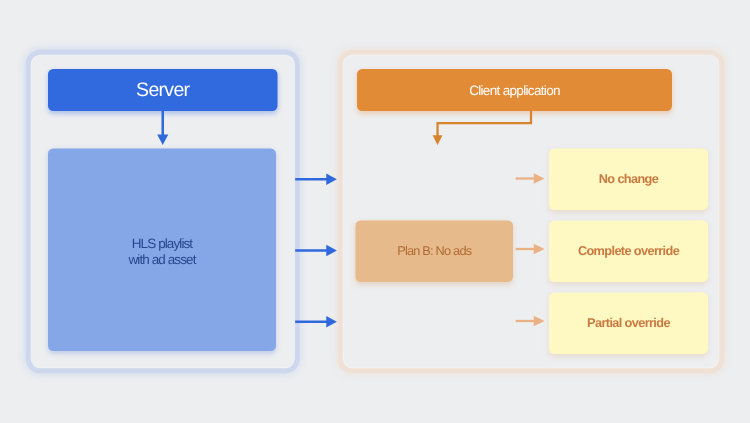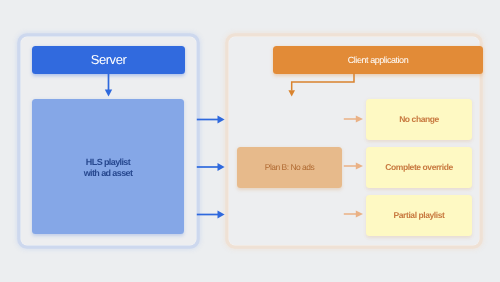--- a/index.html
+++ b/index.html
@@ -7,22 +7,22 @@
   .stage{position:relative;width:500px;height:282px;overflow:hidden;transform:translateZ(0);}
   .panel{position:absolute;border-radius:6px;}
   .panel-server{left:21px;top:37px;width:175px;height:208px;background:#edeef0;
     box-shadow:0 0 0 0.5px rgba(242,243,245,1), 0 0 0 3.8px rgba(205,216,238,1), 0 0 5px 3.8px rgba(205,216,238,0.85);}
   .panel-client{left:229px;top:37px;width:250px;height:208px;background:#edeef0;
     box-shadow:0 0 0 0.5px rgba(245,243,242,1), 0 0 0 3.8px rgba(239,225,213,1), 0 0 5px 3.8px rgba(239,225,213,0.85);}
   .box{position:absolute;border-radius:3.5px;display:flex;align-items:center;justify-content:center;text-align:center;line-height:1.3;}
   .box > span{display:block;position:relative;top:0.5px;}
   .hls-box > span{top:1.5px;line-height:1.22;}
   .server-box{left:32px;top:46px;width:153px;height:28px;background:#316ade;color:#fff;font-size:13px;letter-spacing:-0.45px;box-shadow:0 1.5px 3.5px rgba(49,106,222,0.32);}
-  .hls-box{left:32px;top:99px;width:152px;height:135px;background:#85a7e7;color:#27488f;font-size:9px;letter-spacing:-0.6px;box-shadow:0 1.5px 3.5px rgba(110,150,220,0.34);font-weight:bold;}
-  .client-box{left:238px;top:46px;width:210px;height:28px;background:#e28b37;color:#fff;font-size:9px;letter-spacing:-0.45px;box-shadow:0 1.5px 3.5px rgba(226,139,55,0.32);margin-left:35px;}
+  .hls-box{left:32px;top:99px;width:152px;height:135px;background:#85a7e7;color:#27488f;font-size:9px;letter-spacing:-0.6px;box-shadow:0 1.5px 3.5px rgba(110,150,220,0.34);}
+  .client-box{left:238px;top:46px;width:210px;height:28px;background:#e28b37;color:#fff;font-size:9px;letter-spacing:-0.45px;box-shadow:0 1.5px 3.5px rgba(226,139,55,0.32);}
   .plan{left:237px;width:105px;height:41px;background:#e7ba8b;color:#b06a32;font-size:8.5px;letter-spacing:-0.52px;box-shadow:0 1.5px 3.5px rgba(220,170,120,0.36);}
   .out{left:366px;width:106px;height:41px;background:#fef9c3;color:#c87a40;font-size:8.5px;letter-spacing:-0.42px;box-shadow:0 1.5px 3.5px rgba(225,195,165,0.4);font-weight:bold;}
   svg.ov{position:absolute;left:0;top:0;width:500px;height:282px;pointer-events:none;}
 </style>
 </head>
 <body>
 
 <div class="stage">
   <div class="panel panel-server"></div>
   <div class="panel panel-client"></div>
@@ -43,21 +43,21 @@
   <div class="box out" style="top:99px">
       <span>No change</span>
     </div>
   <div class="box plan" style="top:147px">
       <span>Plan B: No ads</span>
     </div>
   <div class="box out" style="top:147px">
       <span>Complete override</span>
     </div>
   <div class="box out" style="top:195px">
-      <span>Partial playlist</span>
+      <span>Partial override</span>
     </div>
 
   <svg class="ov" viewBox="0 0 500 282">
     <g>
       <path d="M108.5 74 L108.5 91" stroke="#2f69dd" stroke-width="1.7" fill="none"></path>
       <path d="M104.8 89.6 L108.5 96.6 L112.2 89.6 Z" fill="#2f69dd"></path>
     </g>
     <g>
       <path d="M196.8 119.5 L218.5 119.5" stroke="#2f69dd" stroke-width="1.7" fill="none"></path>
       <path d="M217.5 115.6 L224.6 119.5 L217.5 123.4 Z" fill="#2f69dd"></path>

